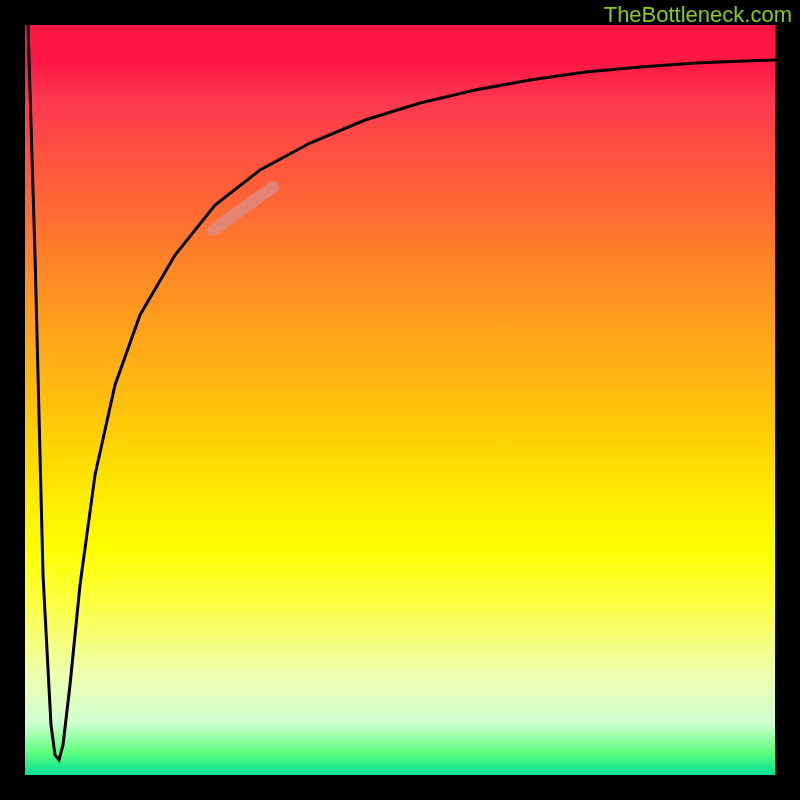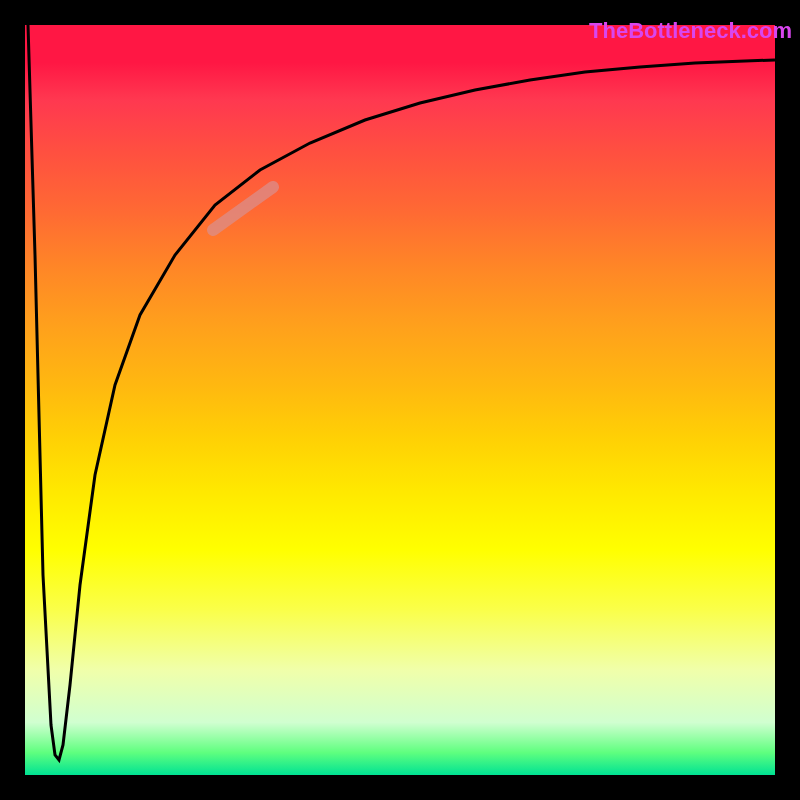--- a/index.html
+++ b/index.html
@@ -11,25 +11,24 @@
       width: 800px;
       height: 800px;
       background: #000;
       position: relative;
       font-family: Arial, sans-serif;
     }
     .watermark {
       position: absolute;
       top: 2px;
       right: 8px;
-      color: #d946ef;
+      color: #84cc16;
       font-size: 22px;
-      font-weight: bold;
+      font-weight: normal;
       z-index: 10;
-      margin-top: 16px;
     }
     .chart-area {
       position: absolute;
       top: 25px;
       left: 25px;
       width: 750px;
       height: 750px;
       background: linear-gradient(to bottom,
         #ff1744 0%,
         #ff1744 5%,

